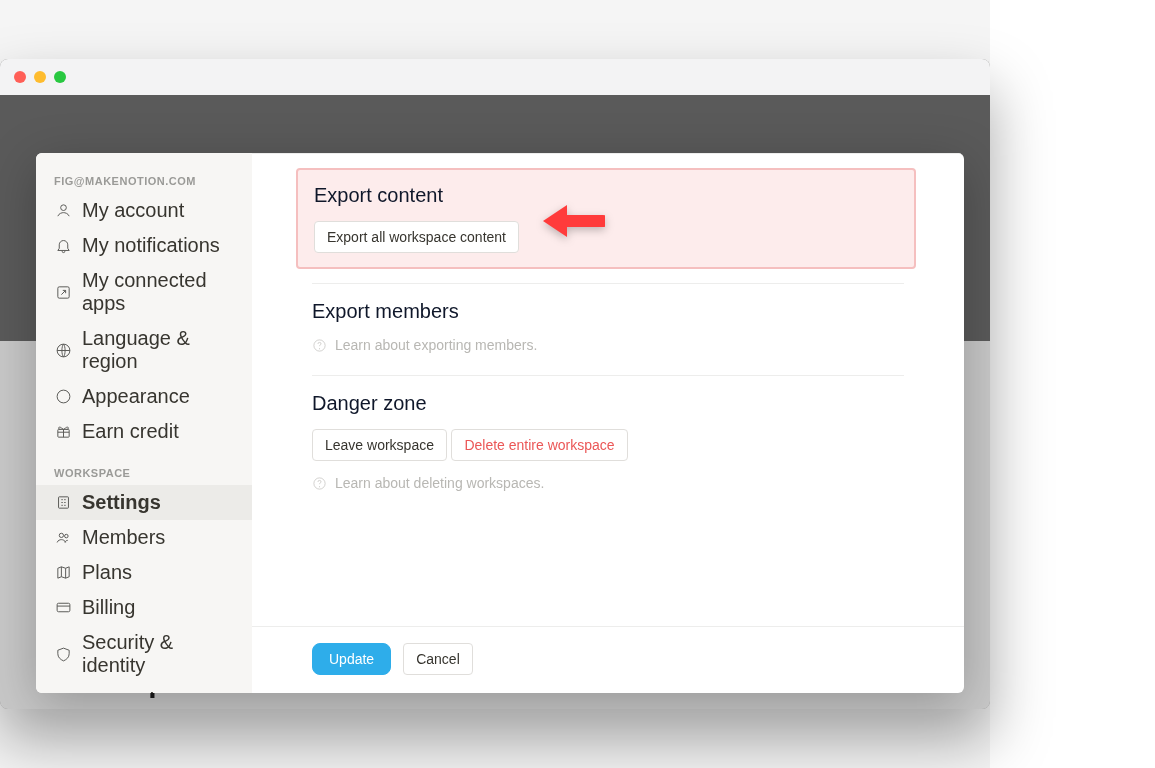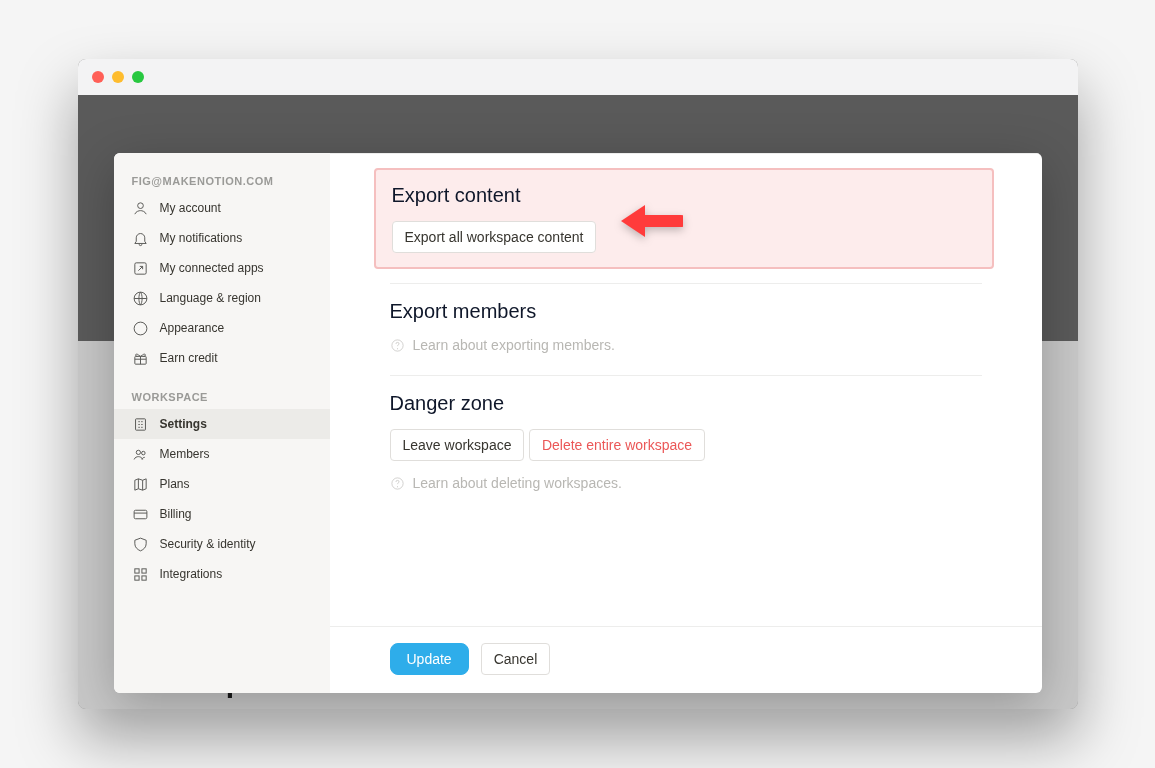--- a/index.html
+++ b/index.html
@@ -1,20 +1,20 @@
 <!DOCTYPE html>
 <html><head>
 <meta charset="utf-8">
 <style>
   * { box-sizing: border-box; margin: 0; padding: 0; }
   html, body { width: 1155px; height: 768px; font-family: -apple-system, BlinkMacSystemFont, "Segoe UI", Helvetica, Arial, sans-serif; background: #fff; overflow: hidden; }
 
   .stage {
     position: relative;
-    width: 1155px; height: 768px;
+    width: 990px; height: 768px;
     background: #f5f5f5;
     display: flex; align-items: center; justify-content: center;
   }
 
   
   .browser {
     position: relative;
     width: 1000px; height: 650px;
     border-radius: 8px;
     background: #888;
@@ -66,21 +66,21 @@
     letter-spacing: 0.5px;
     color: #9a9a97;
     padding: 6px 16px 6px 18px;
   }
   .sidebar-item {
     display: flex; align-items: center;
     gap: 10px;
     padding: 6px 14px 6px 18px;
     color: #37352f;
     cursor: pointer;
-    font-size: 12px;
+    font-size: 20px;
   }
   .sidebar-item.active { background: #ecebe8; font-weight: 600; }
   .sidebar-item .icon { width: 18px; height: 18px; color: #5b5b58; flex-shrink: 0; display:flex; align-items:center; justify-content:center; }
   .sidebar-item .icon svg { width: 17px; height: 17px; stroke: currentColor; fill: none; stroke-width: 1.4; }
 
   
   .panel {
     flex: 1;
     display: flex; flex-direction: column;
     position: relative;

